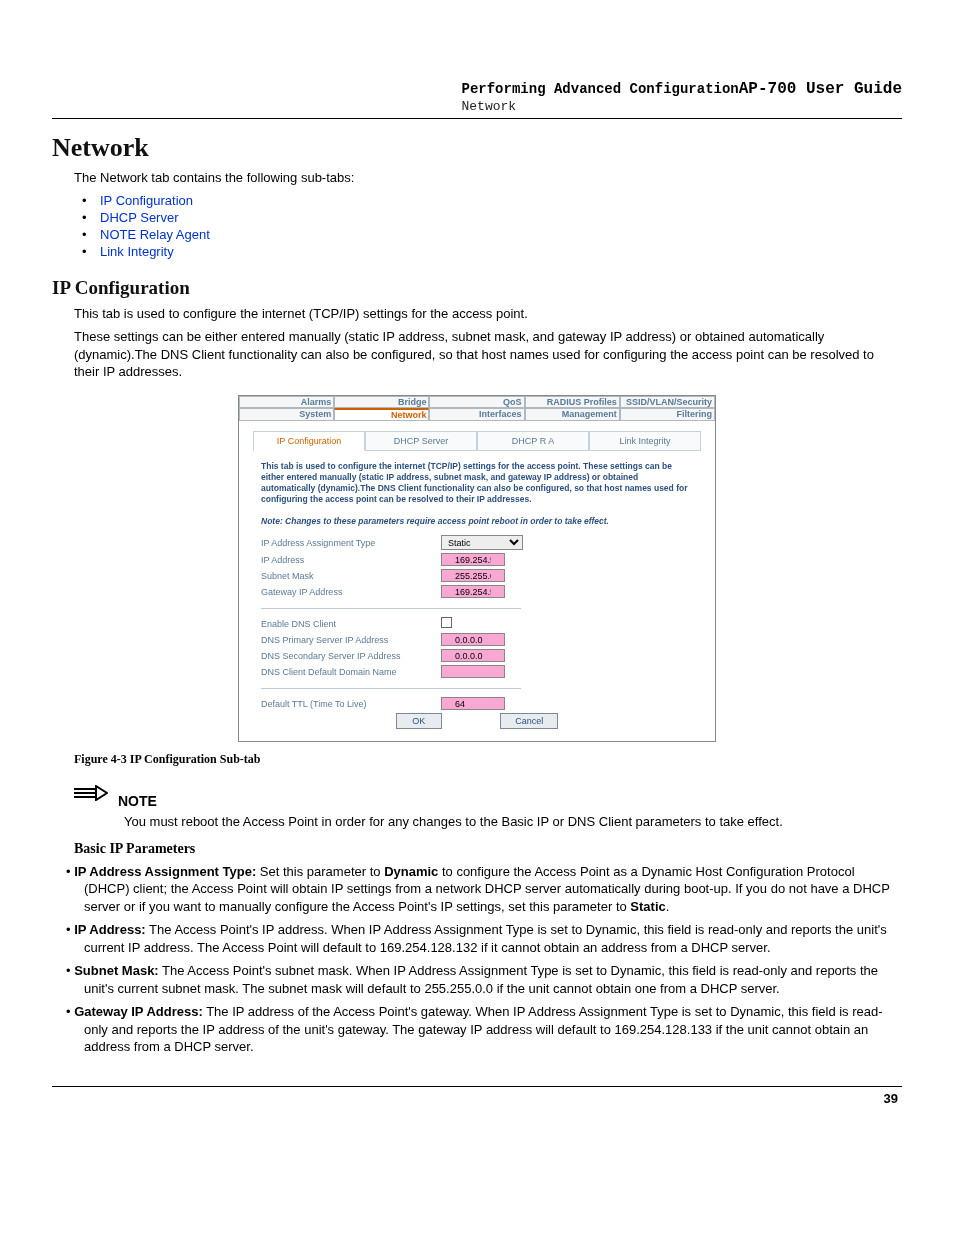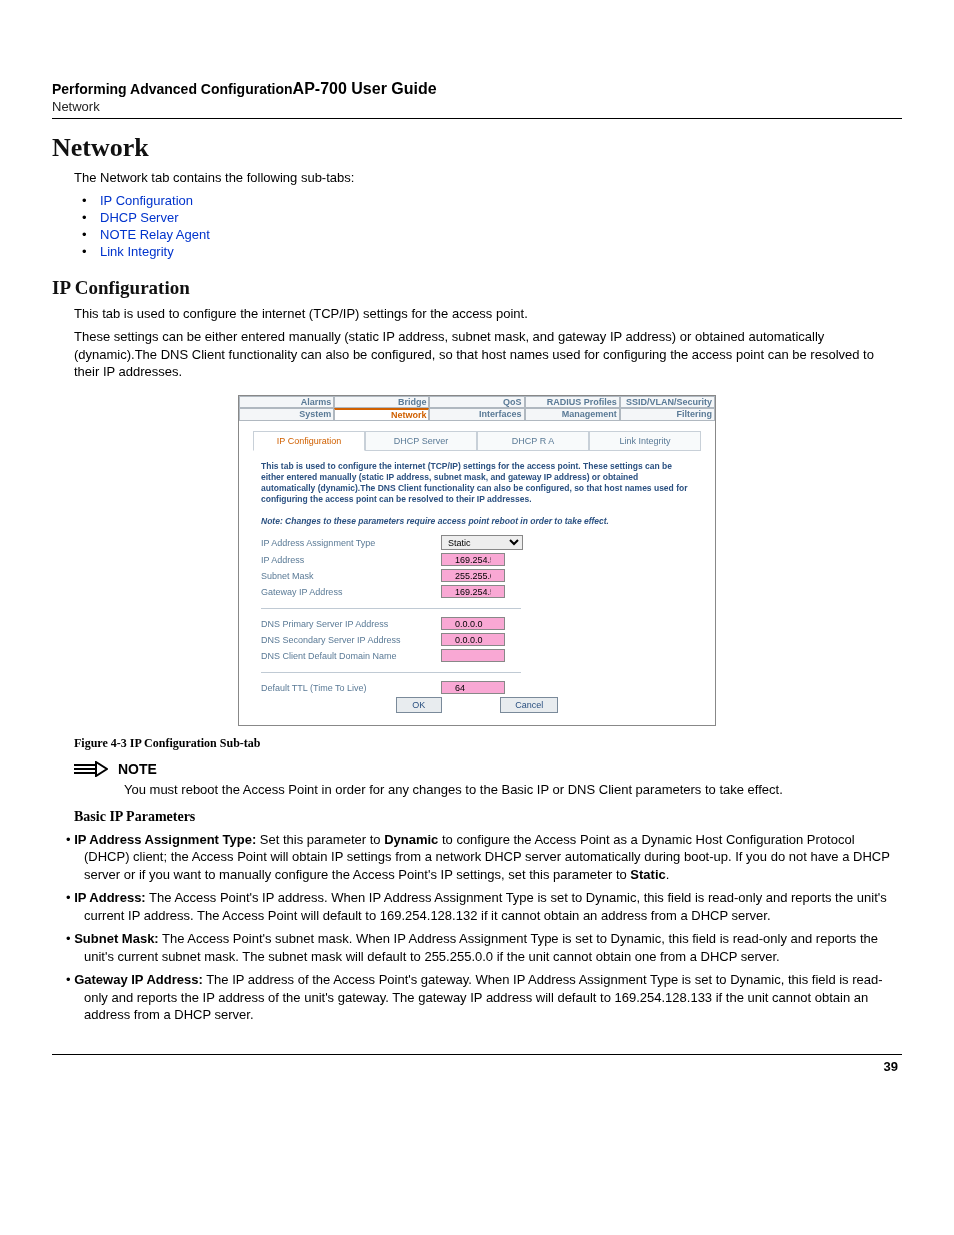--- a/index.html
+++ b/index.html
@@ -9,22 +9,23 @@
     font-size: 13px;
     color: #000;
     background: #fff;
     width: 954px;
   }
   .page {
     padding: 80px 52px 40px 52px;
   }
   .hdr-row {
     display: flex;
-    justify-content: flex-start;
+    justify-content: flex-end;
     align-items: baseline;
+    font-family: Liberation Mono, monospace;
   }
   .hdr-left-title { font-weight: bold; font-size: 14px; }
   .hdr-left-sub { font-size: 13px; color: #222; margin-top:2px;}
   .hdr-right { font-weight: bold; font-size: 16px; }
   hr.hdr-rule { border: none; border-top: 1px solid #000; margin: 4px 0 14px 0; }
   h1.section {
     font-family: "Times New Roman", Times, serif;
     font-size: 26px;
     font-weight: bold;
     margin: 0 0 6px 0;
@@ -49,21 +50,21 @@
   .bold { font-weight: bold; }
   .italic { font-style: italic; }
   .figcap {
     font-family: "Times New Roman", Times, serif;
     font-weight: bold;
     font-size: 12px;
     margin: 10px 0 10px 22px;
   }
   .note-row { display: flex; align-items: center; gap: 10px; margin: 10px 0 4px 22px; }
   .note-row svg { flex: 0 0 auto; }
-  .note-label { font-weight: bold; font-size: 14px; }
+  .note-label { font-weight: bold; font-size: 14px; margin-top: 16px; }
   .note-body { margin-left: 72px; margin-top:2px; margin-bottom:8px;}
   h3.minor {
     font-family: "Times New Roman", Times, serif;
     font-weight: bold;
     font-size: 14px;
     margin: 10px 0 4px 22px;
   }
   hr.footer-rule { border:none; border-top:1px solid #000; margin:30px 0 4px 0;}
   .pagenum { text-align:right; font-weight:bold; font-size:13px; padding-right:4px;}
 
@@ -202,20 +203,24 @@
         <input class="field-input" value="255.255.0.0" style="">
       </div>
       <div class="field-row">
         <div class="field-label">Gateway IP Address</div>
         <input class="field-input" value="169.254.50.1" style="">
       </div>
 
       <hr class="thin-rule">
 
       <div class="field-row">
+        <div class="field-label">Enable DNS Client</div>
+        <div class="field-check-wrap"><span class="field-check"></span></div>
+      </div>
+      <div class="field-row">
         <div class="field-label">DNS Primary Server IP Address</div>
         <input class="field-input" value="0.0.0.0" style="">
       </div>
       <div class="field-row">
         <div class="field-label">DNS Secondary Server IP Address</div>
         <input class="field-input" value="0.0.0.0" style="">
       </div>
       <div class="field-row">
         <div class="field-label">DNS Client Default Domain Name</div>
         <input class="field-input" value="" style="">

